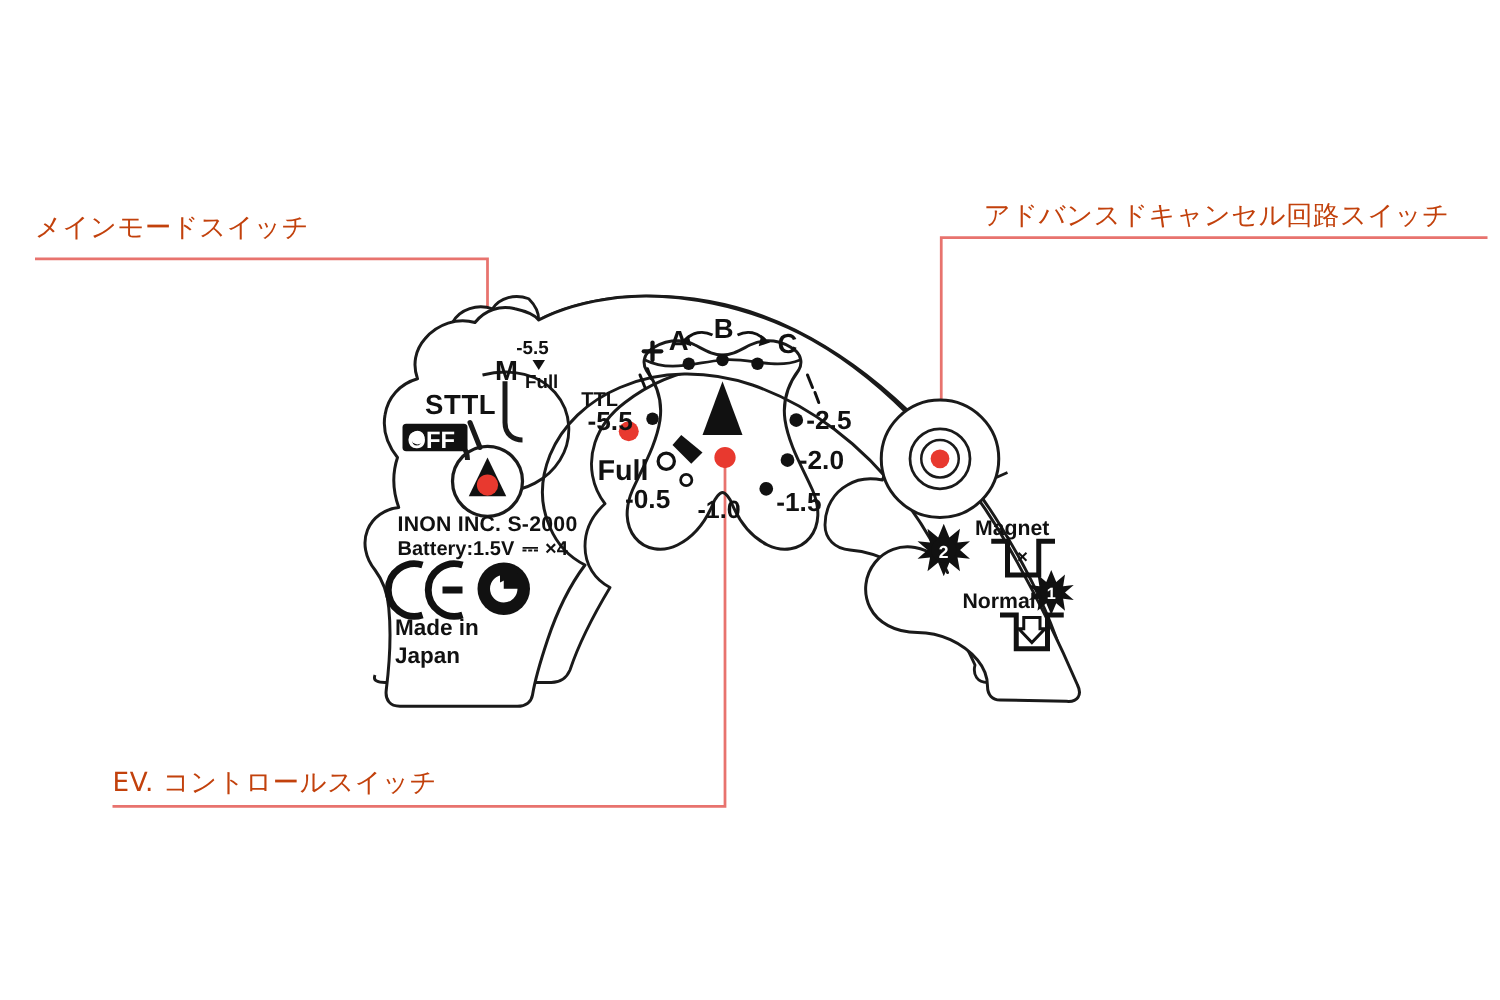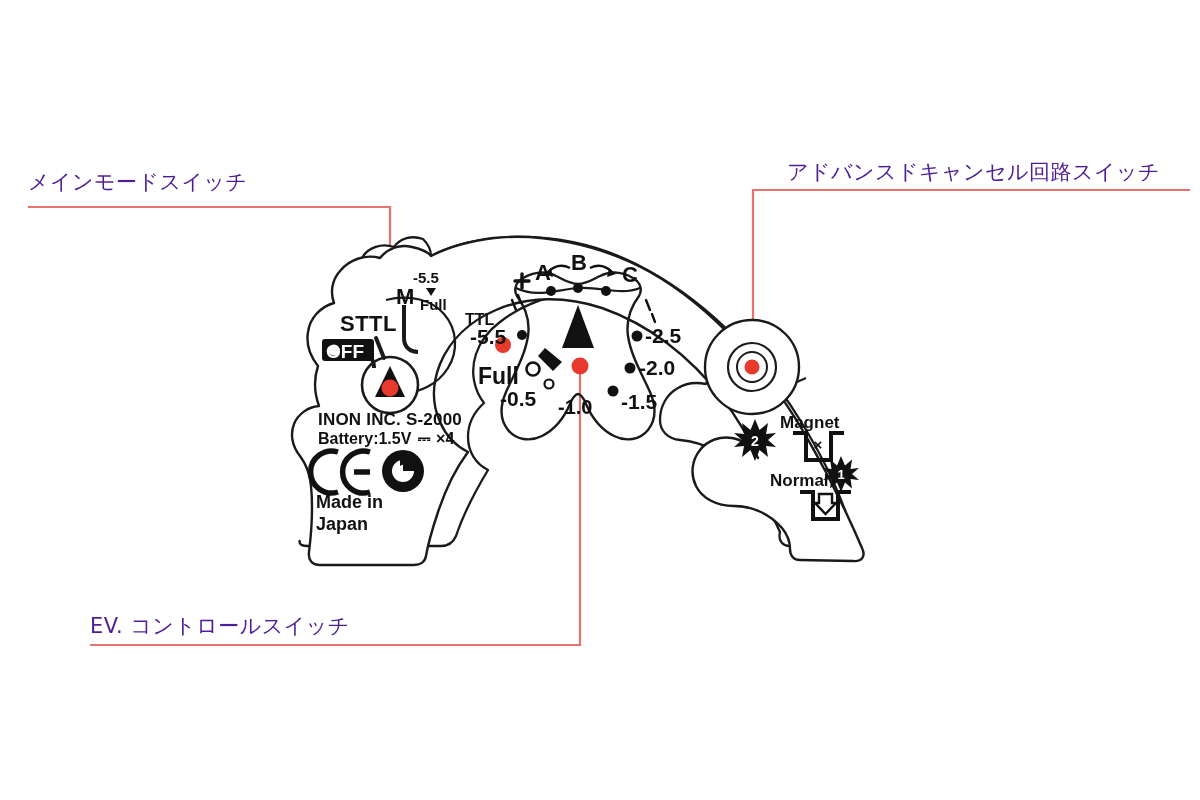--- a/index.html
+++ b/index.html
@@ -21,21 +21,21 @@
     position: absolute;
     left: 0;
     top: 0;
     width: 1200px;
     height: 800px;
   }
   .jp-label {
     position: absolute;
     font-family: "DejaVu Sans", sans-serif;
     font-size: 21px;
-    color: #4c1d95;
+    color: #c2410c;
     white-space: nowrap;
     letter-spacing: 0.5px;
   }
   #label-main-mode   { left: 28px;  top: 168px; }
   #label-advanced    { left: 787px; top: 158px; }
   #label-ev          { left: 90px;  top: 612px; }
 </style>
 </head>
 <body>
 

